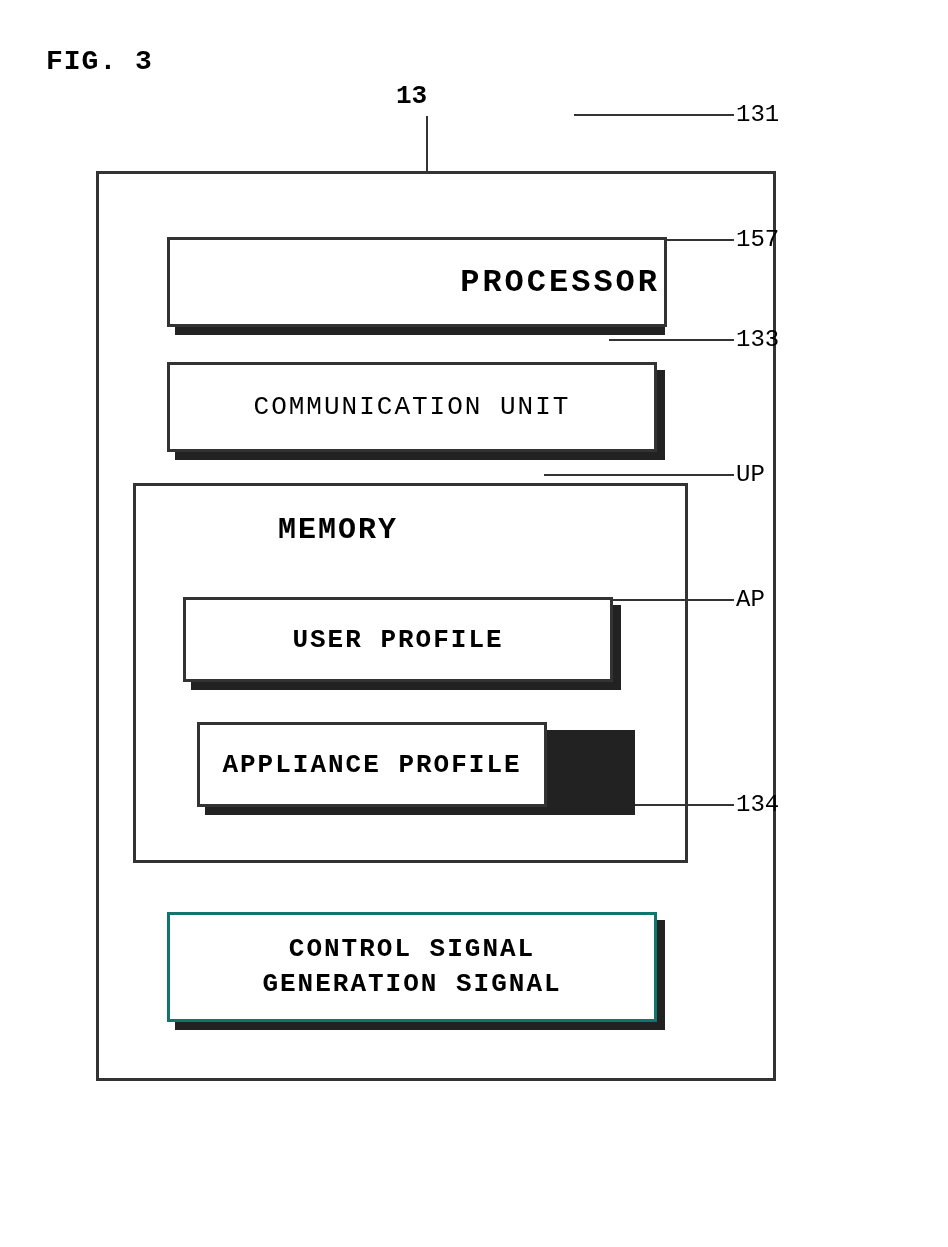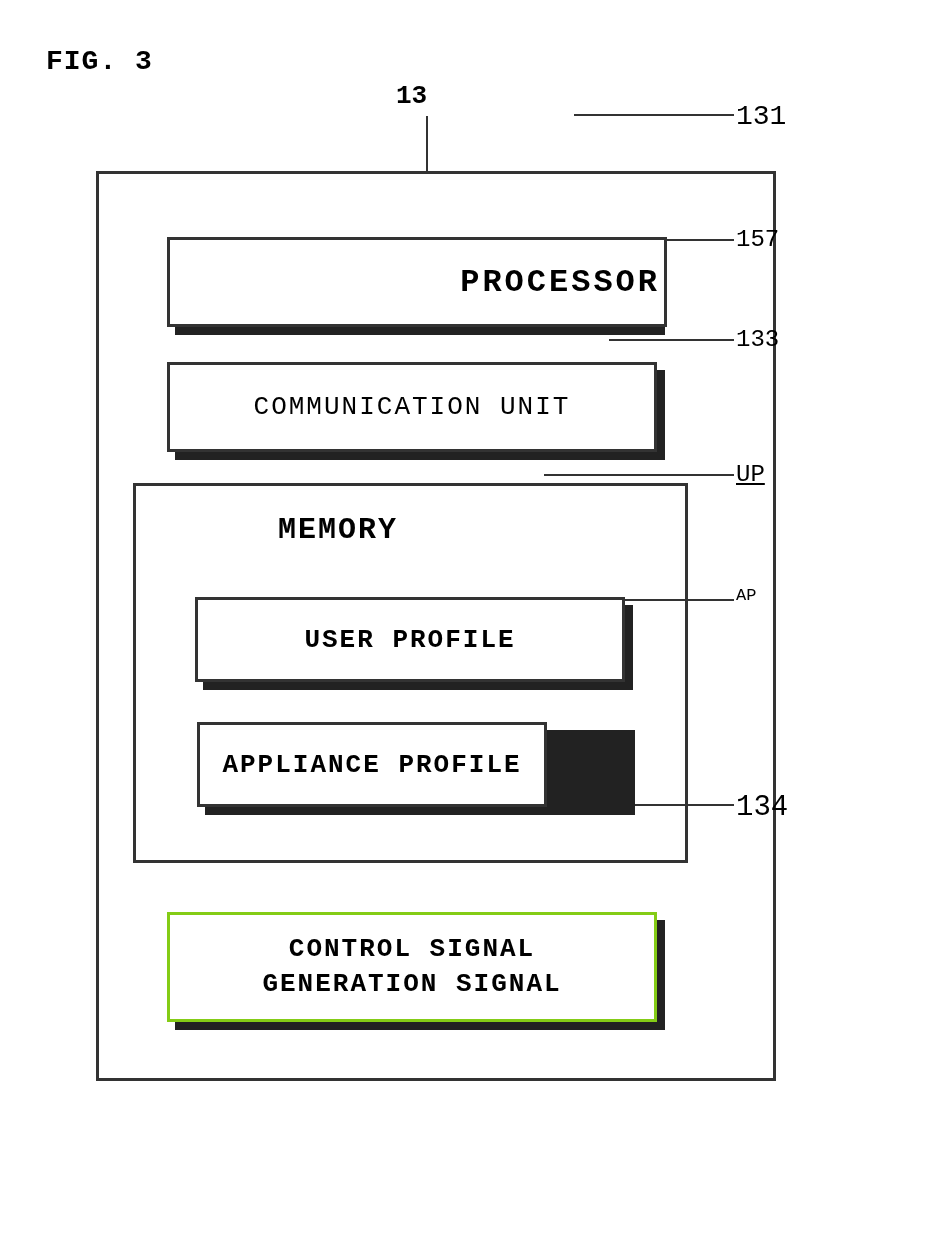--- a/index.html
+++ b/index.html
@@ -97,21 +97,21 @@
       font-weight: bold;
       letter-spacing: 3px;
       font-family: 'Courier New', Courier, monospace;
     }
 
     
     .ref-131 {
       position: absolute;
       top: 85px;
       left: 720px;
-      font-size: 28px;
+      font-size: 24px;
       font-weight: normal;
     }
 
     .ref-line-131 {
       position: absolute;
       top: 98px;
       left: 558px;
       width: 160px;
       height: 2px;
       background: #333;
@@ -208,21 +208,21 @@
       left: 593px;
       width: 125px;
       height: 2px;
       background: #333;
     }
 
     
     .userprofile-wrapper {
       position: absolute;
       top: 415px;
-      left: 88px;
+      left: 76px;
       width: 382px;
     }
 
     .userprofile-box {
       width: 430px;
       height: 85px;
       background: #fff;
       border: 3px solid #333;
       display: flex;
       align-items: center;
@@ -248,21 +248,20 @@
       font-family: 'Courier New', Courier, monospace;
     }
 
     
     .ref-up {
       position: absolute;
       top: 445px;
       left: 720px;
       font-size: 24px;
       font-weight: normal;
-      text-decoration: underline;
     }
 
     .ref-line-up {
       position: absolute;
       top: 458px;
       left: 528px;
       width: 190px;
       height: 2px;
       background: #333;
     }
@@ -302,21 +301,21 @@
       font-weight: bold;
       letter-spacing: 2px;
       font-family: 'Courier New', Courier, monospace;
     }
 
     
     .ref-ap {
       position: absolute;
       top: 570px;
       left: 720px;
-      font-size: 17px;
+      font-size: 24px;
       font-weight: normal;
       text-align: right;
     }
 
     .ref-line-ap {
       position: absolute;
       top: 583px;
       left: 528px;
       width: 190px;
       height: 2px;
@@ -328,21 +327,21 @@
       position: absolute;
       top: 730px;
       left: 60px;
       width: 490px;
     }
 
     .control-box {
       width: 490px;
       height: 110px;
       background: #fff;
-      border: 3px solid #84cc16;
+      border: 3px solid #0f766e;
       display: flex;
       align-items: center;
       justify-content: center;
       flex-direction: column;
       position: relative;
       z-index: 2;
     }
 
     .control-shadow {
       position: absolute;
@@ -361,21 +360,21 @@
       font-family: 'Courier New', Courier, monospace;
       text-align: center;
       line-height: 1.35;
     }
 
     
     .ref-134 {
       position: absolute;
       top: 775px;
       left: 720px;
-      font-size: 29px;
+      font-size: 24px;
       font-weight: normal;
     }
 
     .ref-line-134 {
       position: absolute;
       top: 788px;
       left: 558px;
       width: 160px;
       height: 2px;
       background: #333;

